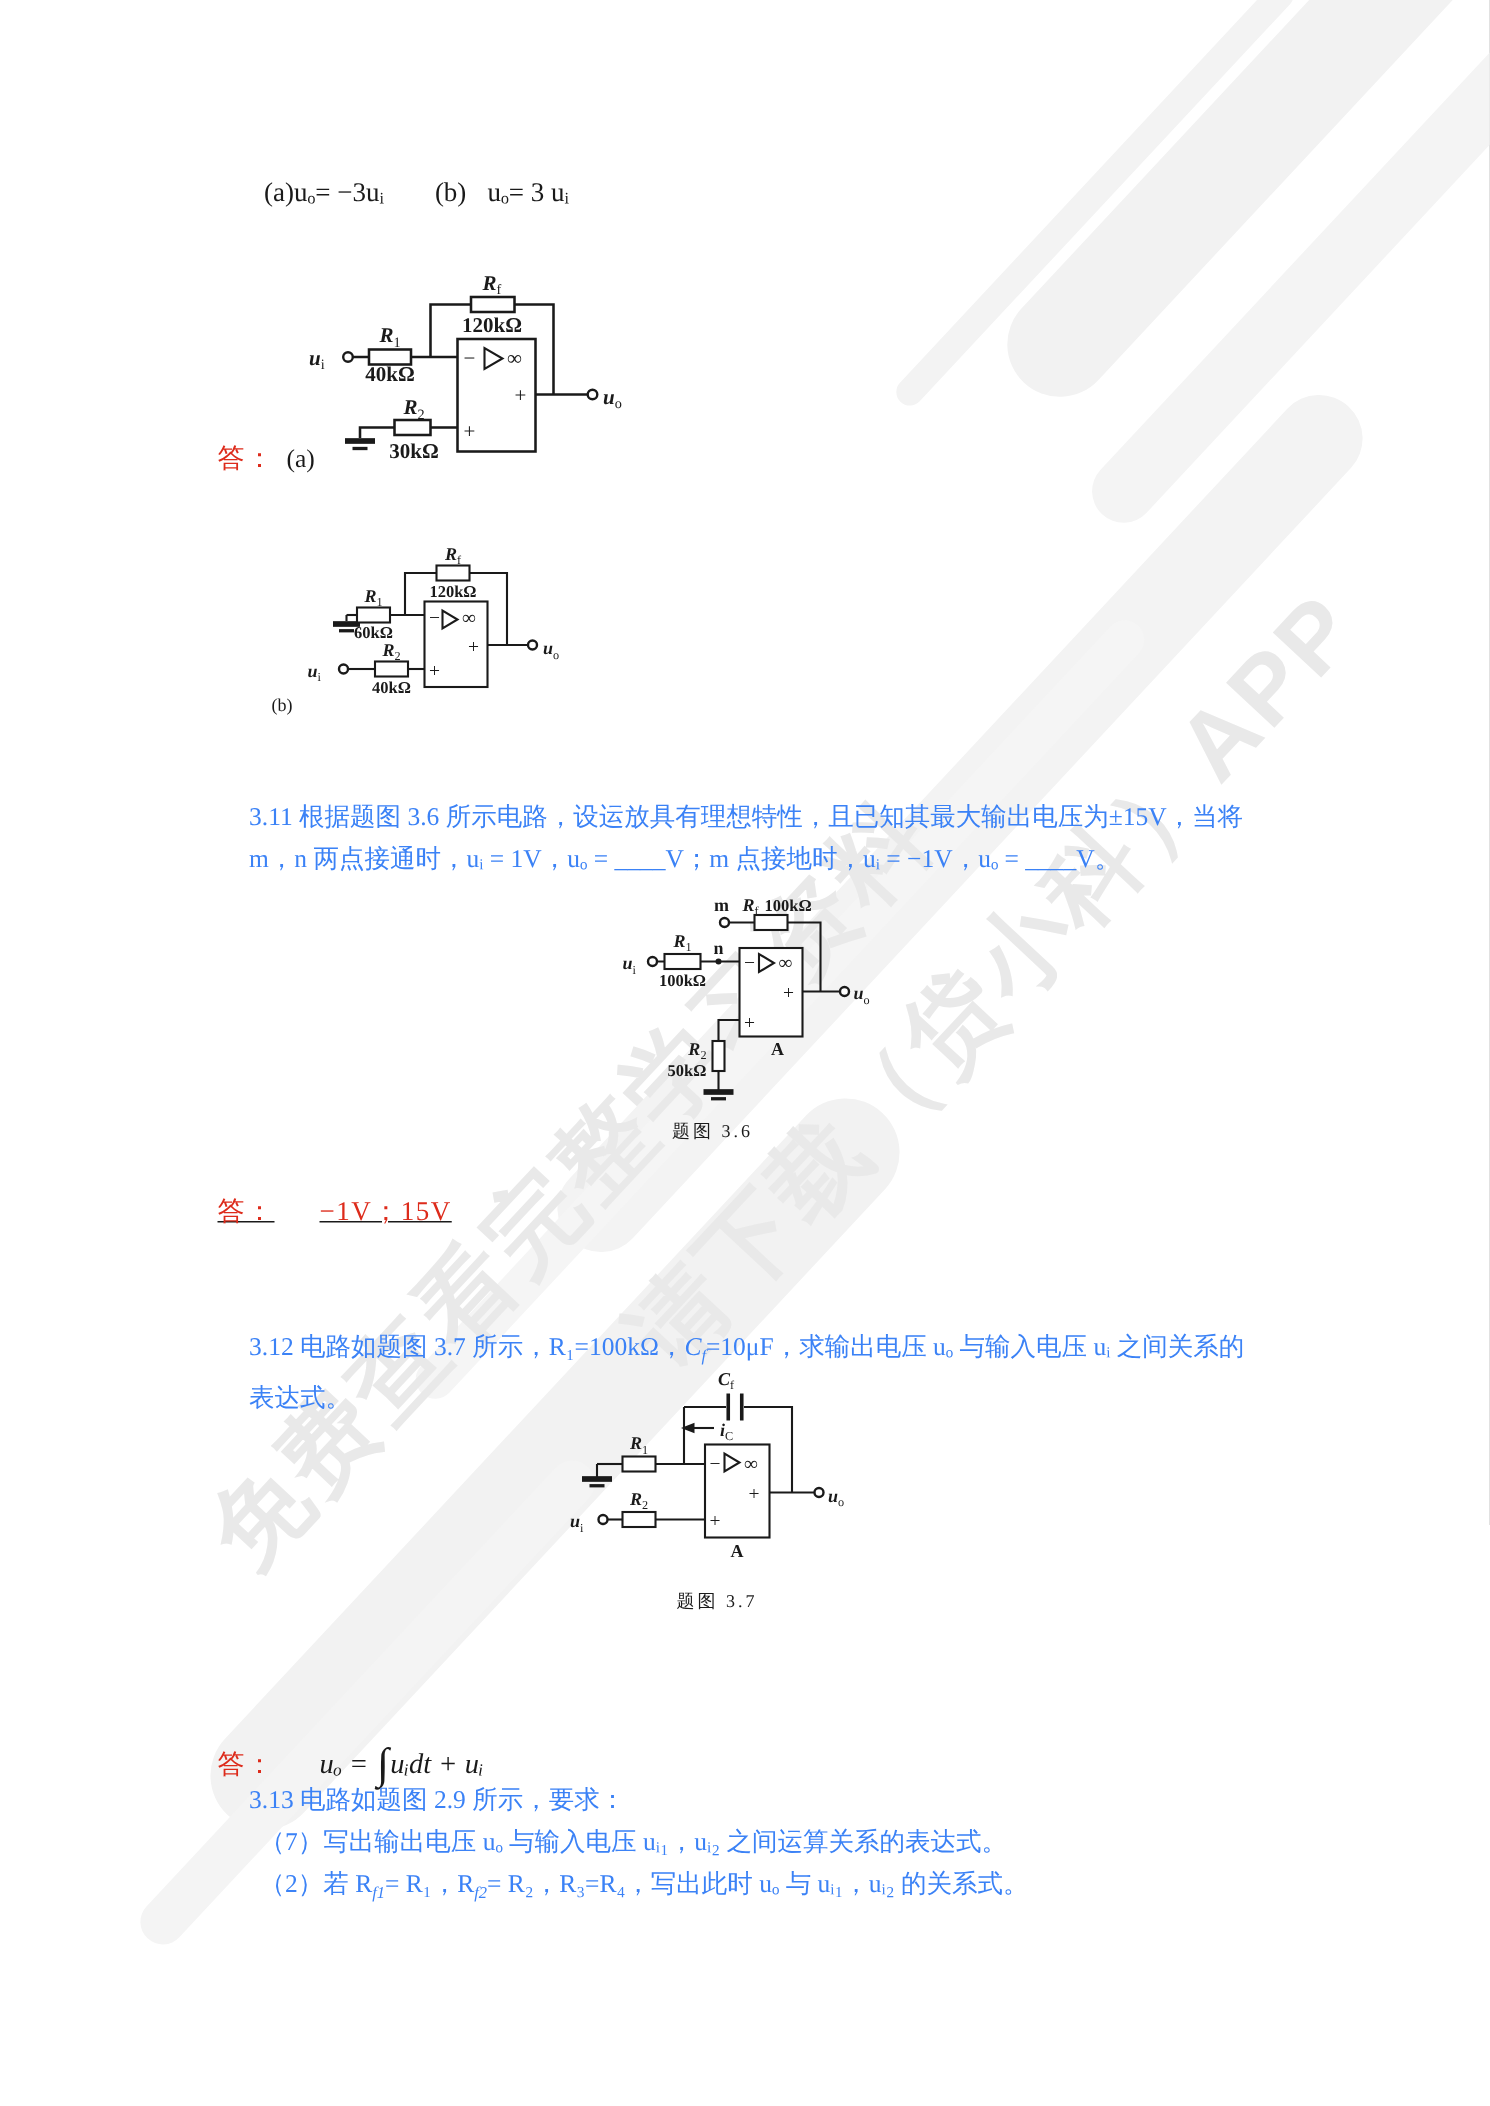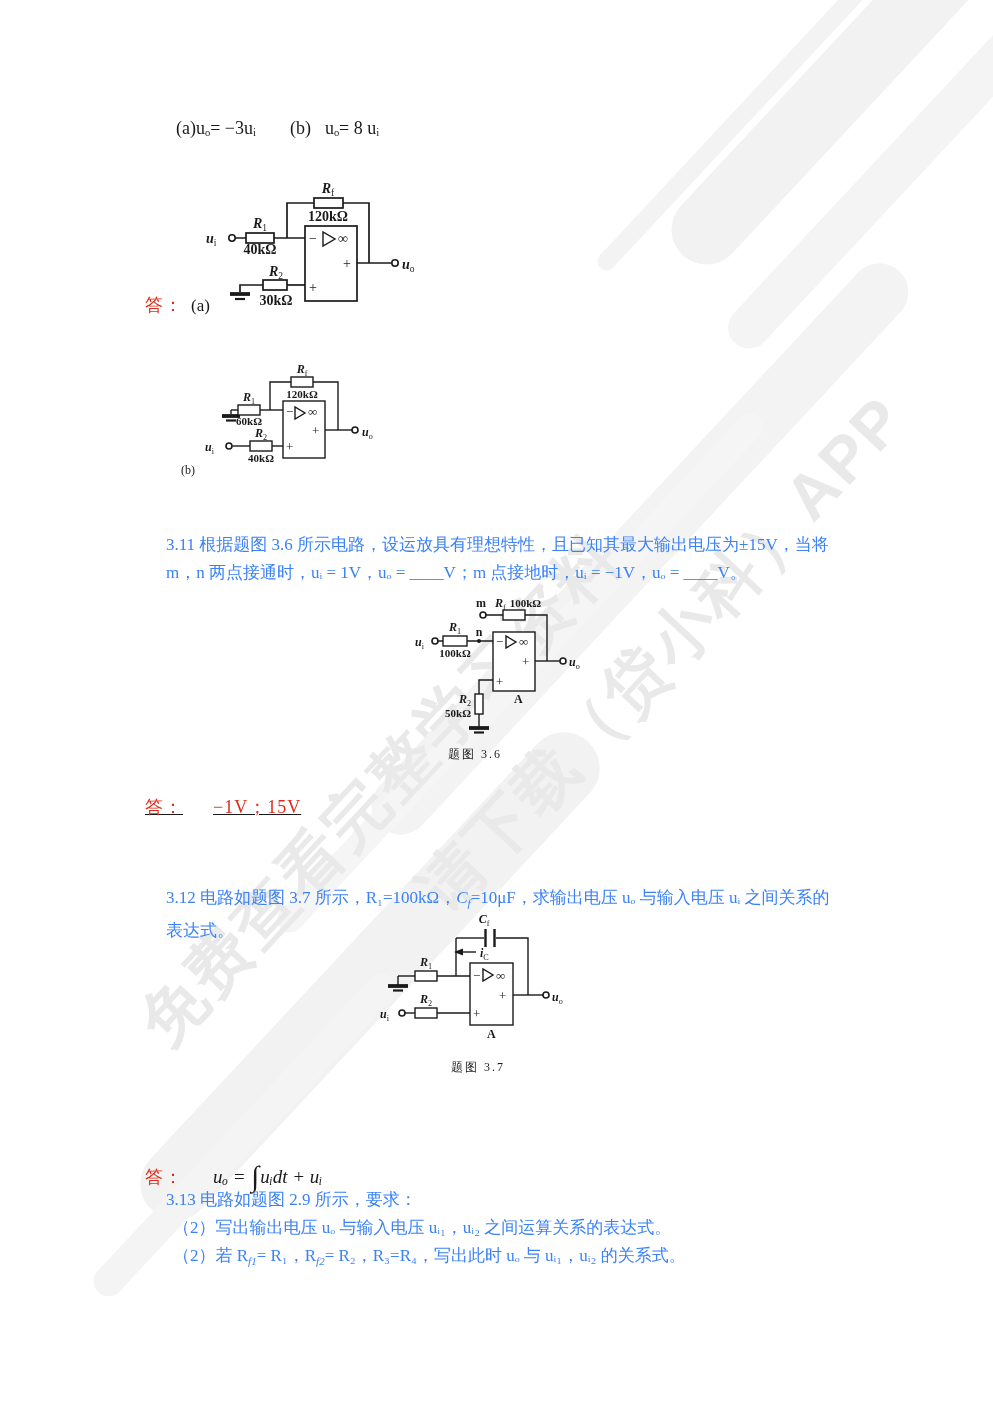--- a/index.html
+++ b/index.html
@@ -70,21 +70,21 @@
     <div class="streak" style="left:170px;top:660px;width:700px;height:26px;background:#f5f5f5;"></div>
     <div class="streak" style="left:50px;top:940px;width:640px;height:72px;background:#f2f2f2;"></div>
     <div class="streak" style="left:30px;top:1120px;width:430px;height:30px;background:#f4f4f4;"></div>
     <div class="wm-text" style="left:120px;top:1005px;">免费查看完整学习资料</div>
     <div class="wm-text" style="left:400px;top:872px;">请下载（贷小科）APP</div>
   </div>
 
   <div class="content">
 
     <div class="abs eqline" style="left:176px;top:118px;">
-      <span>(a)</span><span class="it">uₒ= −3uᵢ</span><span class="gapA">(b)</span><span class="it gapB">uₒ= 8 uᵢ</span>
+      <span>(a)</span><span class="it">uₒ= −3uᵢ</span><span class="gapA">(b)</span><span class="it gapB">uₒ= 3 uᵢ</span>
     </div>
 
     <svg class="abs fig-a" style="left:140px;top:172px;" width="300" height="150" viewBox="0 0 300 150">
       <g>
         <path class="wire" d="M95.2 66 H165"></path>
         <path class="wire" d="M147 66 V31 H229 V91"></path>
         <path class="wire" d="M217 91 H251.8"></path>
         <path class="wire" d="M147 113 H165"></path>
         <path class="wire" d="M123 113 H100 V120"></path>
       </g>
@@ -248,18 +248,18 @@
       <text class="bf" x="119" y="135">A</text>
       <text class="cap" x="110" y="168" text-anchor="middle">题图 3.7</text>
     </svg>
 
     <div class="abs ansline" style="left:145px;top:1113px;margin-top:44px;">
       <span class="anslabel">答：</span><span class="formula gap30"><span>uₒ = </span><span class="int">∫</span><span>uᵢdt + uᵢ</span></span>
     </div>
 
     <div class="abs para" style="left:145px;top:1186px;width:720px;">
       <div>3.13 电路如题图 2.9 所示，要求：</div>
-      <div style="padding-left:7px;">（2）写出输出电压 uₒ 与输入电压 uᵢ₁，uᵢ₂ 之间运算关系的表达式。</div>
+      <div style="padding-left:7px;">（7）写出输出电压 uₒ 与输入电压 uᵢ₁，uᵢ₂ 之间运算关系的表达式。</div>
       <div style="padding-left:7px;"><span>（2）若 R</span><sub class="fsub">f1</sub><span>= R₁，R</span><sub class="fsub">f2</sub><span>= R₂，R₃=R₄，写出此时 uₒ 与 uᵢ₁，uᵢ₂ 的关系式。</span></div>
     </div>
 
   </div>
 </div>
 
 </body></html>

